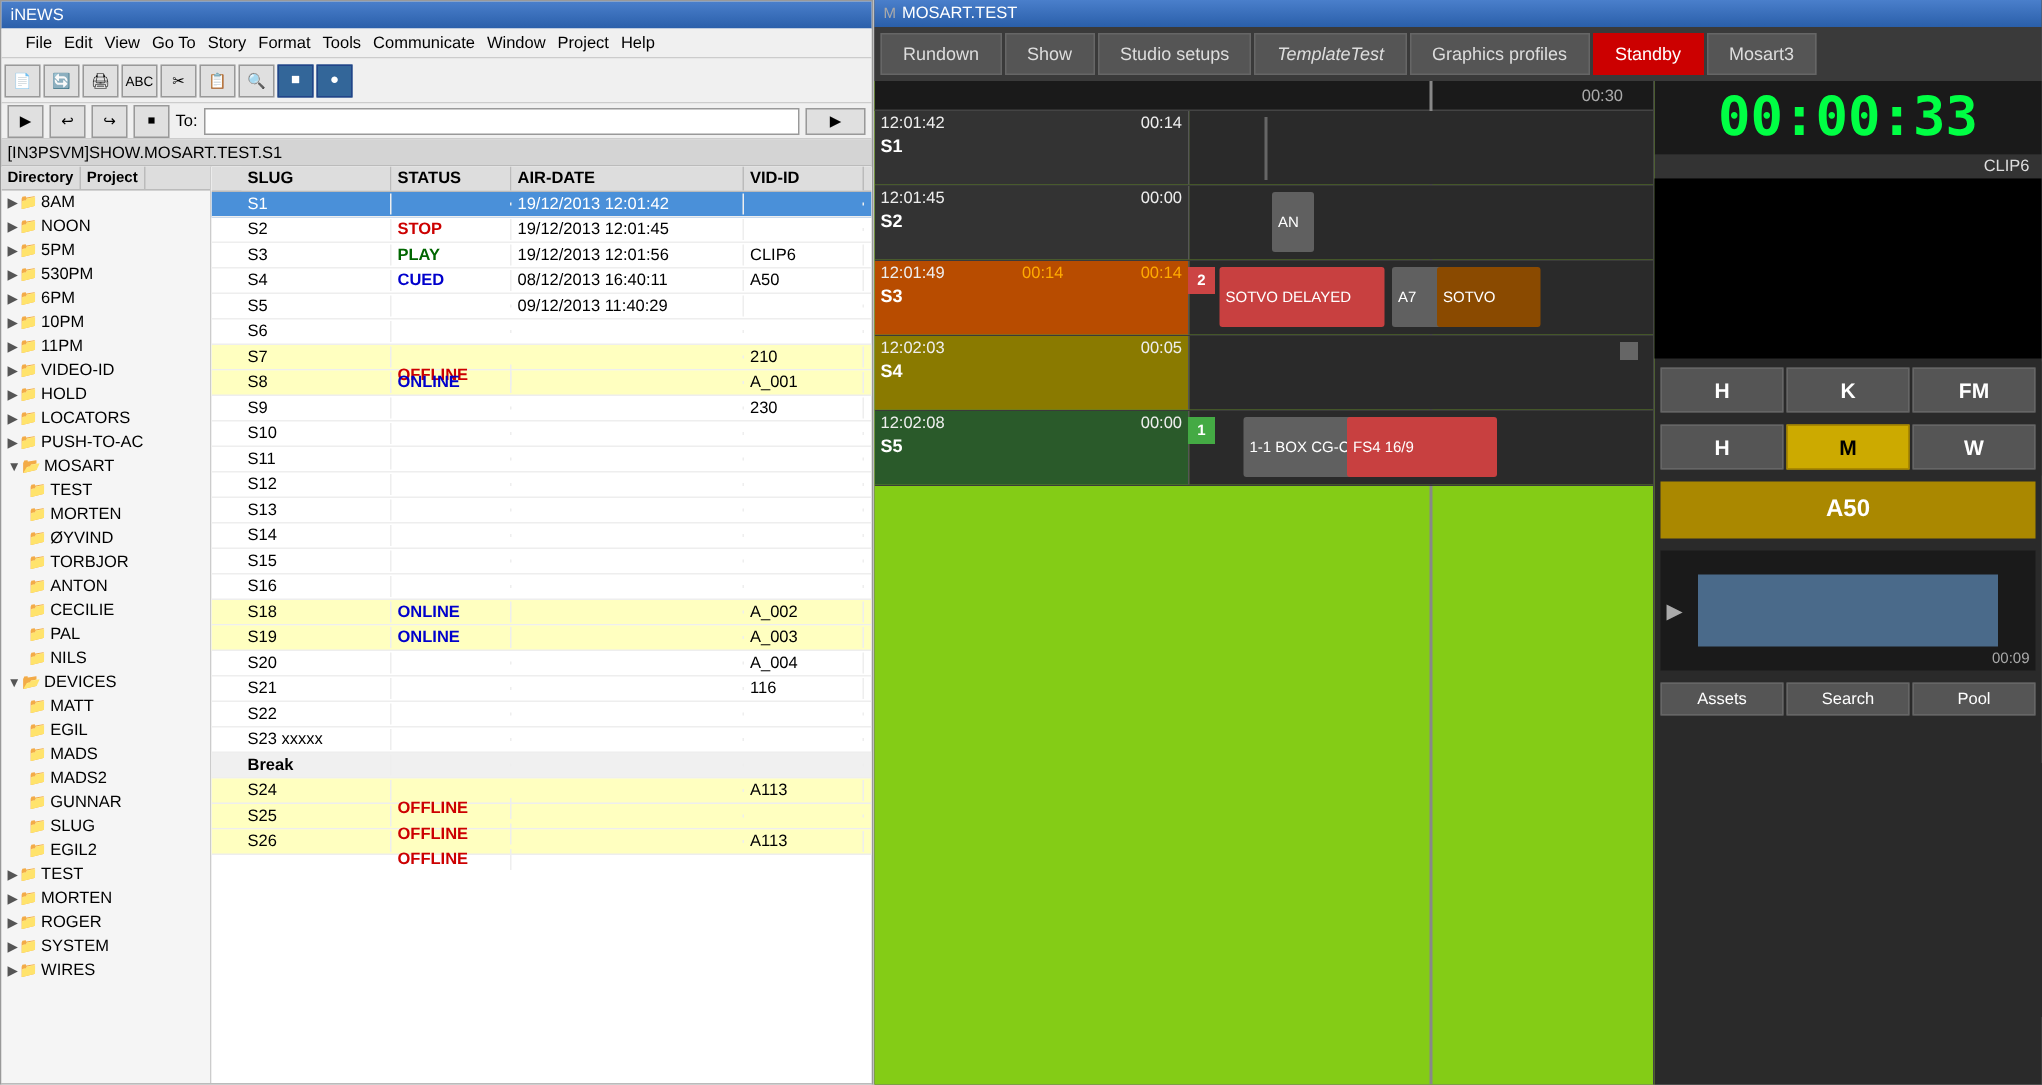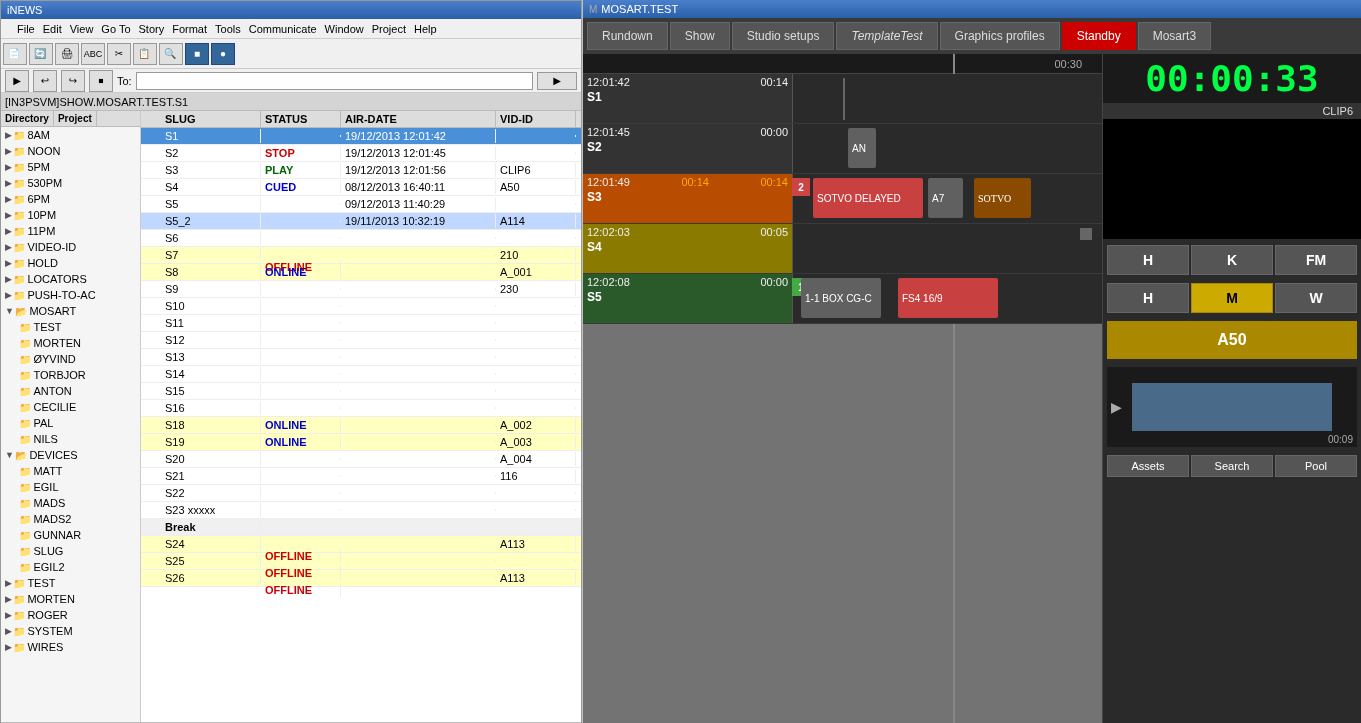--- a/index.html
+++ b/index.html
@@ -231,21 +231,21 @@
     .nav-tab.italic { font-style: italic; }
 
     .mosart-main {
       display: flex;
       height: calc(100% - 54px);
     }
 
     
     .timeline-area {
       width: 520px;
-      background: #737373;
+      background: #84cc16;
       border-right: 1px solid #444;
       overflow: hidden;
       position: relative;
     }
 
     .timeline-header {
       background: #1a1a1a;
       height: 20px;
       display: flex;
       align-items: center;
@@ -673,26 +673,20 @@
         <div class="cell col-status status-cued">CUED</div>
         <div class="cell col-airdate">08/12/2013 16:40:11</div>
         <div class="cell col-vidid">A50</div>
       </div>
       <div class="table-row">
         <div class="cell col-slug">S5</div>
         <div class="cell col-status"></div>
         <div class="cell col-airdate">09/12/2013 11:40:29</div>
         <div class="cell col-vidid"></div>
       </div>
-      <div class="table-row blue-bg">
-        <div class="cell col-slug">S5_2</div>
-        <div class="cell col-status"></div>
-        <div class="cell col-airdate">19/11/2013 10:32:19</div>
-        <div class="cell col-vidid">A114</div>
-      </div>
       <div class="table-row">
         <div class="cell col-slug">S6</div>
         <div class="cell col-status"></div>
         <div class="cell col-airdate"></div>
         <div class="cell col-vidid"></div>
       </div>
       <div class="table-row yellow-bg">
         <div class="cell col-slug">S7</div>
         <div class="cell col-status status-offline">OFFLINE</div>
         <div class="cell col-airdate"></div>
@@ -884,21 +878,21 @@
               <span>12:01:49</span>
               <span style="color:#ffaa00;">00:14</span>
               <span style="color:#ffaa00;">00:14</span>
             </div>
             <div class="tl-row-name">S3</div>
           </div>
           <div class="tl-track" style="position:relative;">
             <div class="tl-num-badge">2</div>
             <div class="tl-block tl-block-red" style="left:20px;width:110px;">SOTVO DELAYED</div>
             <div class="tl-block tl-block-gray" style="left:135px;width:35px;">A7</div>
-            <div class="tl-block tl-block-orange" style="left:181px;width:57px;background:#8a4a00;font-family:Liberation Serif, serif;">SOTVO</div>
+            <div class="tl-block tl-block-orange" style="left:165px;width:69px;background:#8a4a00;">SOTVO</div>
           </div>
         </div>
 
         <div class="tl-row">
           <div class="tl-row-info yellow">
             <div class="tl-row-time-row">
               <span>12:02:03</span>
               <span>00:05</span>
             </div>
             <div class="tl-row-name">S4</div>
@@ -911,21 +905,21 @@
         <div class="tl-row">
           <div class="tl-row-info green">
             <div class="tl-row-time-row">
               <span>12:02:08</span>
               <span>00:00</span>
             </div>
             <div class="tl-row-name">S5</div>
           </div>
           <div class="tl-track" style="position:relative;">
             <div class="tl-num-badge tl-num-badge-green">1</div>
-            <div class="tl-block tl-block-gray" style="left:8px;width:80px;">1-1 BOX CG-C</div>
+            <div class="tl-block tl-block-gray" style="left:36px;width:80px;">1-1 BOX CG-C</div>
             <div class="tl-block tl-block-red" style="left:105px;width:100px;">FS4 16/9</div>
           </div>
         </div>
       </div>
     </div>
 
     <div class="right-panel">
 
       <div class="timer-display">
         <div class="timer-big">00:00:33</div>

